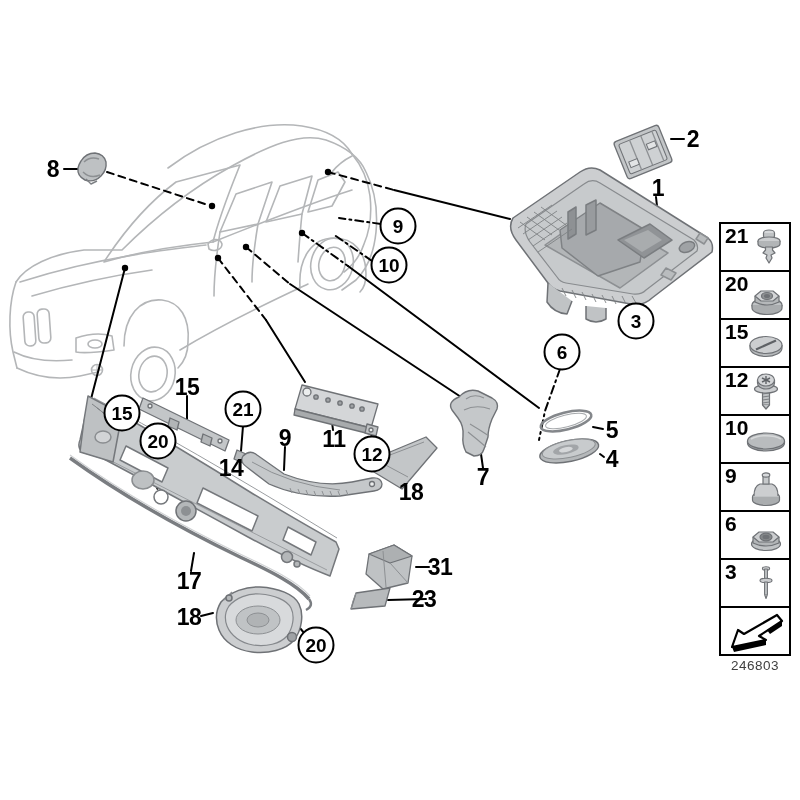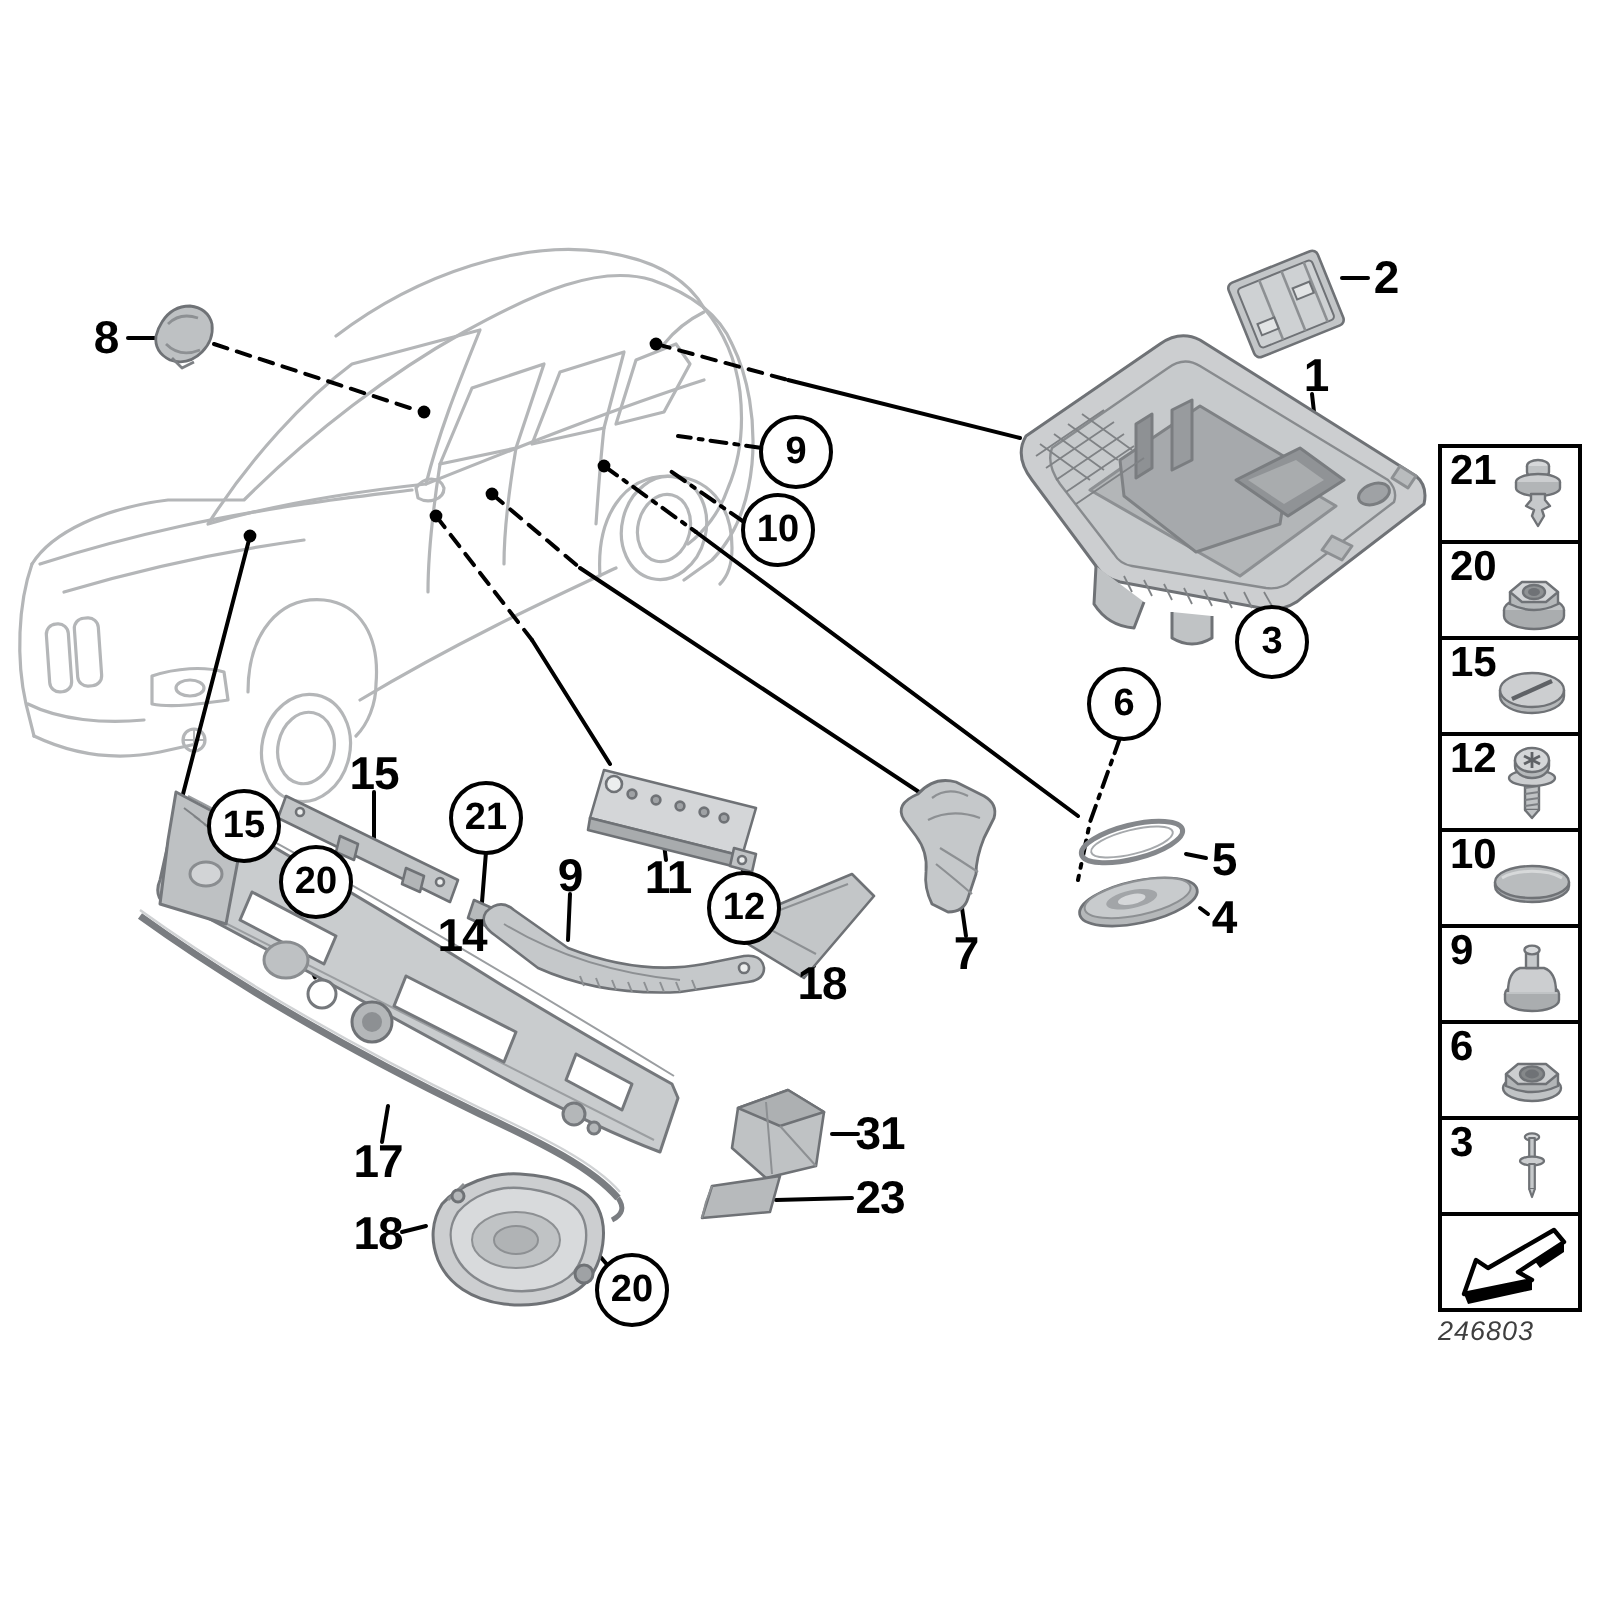--- a/index.html
+++ b/index.html
@@ -10,22 +10,22 @@
       color:#000;letter-spacing:-0.5px;white-space:nowrap;}
   .cl{position:absolute;transform:translate(-50%,-50%);width:33px;height:33px;
       border:2.5px solid #000;border-radius:50%;background:#fff;display:flex;
       align-items:center;justify-content:center;font-weight:700;font-size:19px;color:#000;}
   .sidebar{position:absolute;left:719px;top:222px;width:72px;}
   .cell{position:relative;height:50px;border:2px solid #000;margin-top:-2px;background:#fff;box-sizing:border-box;}
   .cell:first-child{margin-top:0;}
   .cell .num{position:absolute;left:4px;top:0px;font-weight:700;font-size:21px;color:#000;}
   .cell svg{position:absolute;right:0px;bottom:1px;}
   .arrowcell svg{position:absolute;left:4px;top:2px;}
-  .docnum{position:absolute;left:719px;top:658px;width:72px;
-          font-size:13.5px;color:#3f3f3f;letter-spacing:0.5px;font-style:italic;}
+  .docnum{position:absolute;left:719px;top:658px;width:72px;text-align:center;
+          font-size:13.5px;color:#3f3f3f;letter-spacing:0.5px;}
 </style>
 </head>
 <body>
 
 <div class="canvas">
 
 <svg class="art" width="800" height="800" viewBox="0 0 800 800">
 
   <g stroke="#b4b6b8" stroke-width="1.6" fill="none" stroke-linecap="round" stroke-linejoin="round">
     <path d="M16,282 C26,266 52,254 84,250 L122,250 C156,216 196,186 232,166 C268,146 300,132 326,140 C346,147 360,158 366,172 C374,188 378,210 376,232 C374,252 368,268 356,280 L342,290"></path>
@@ -251,21 +251,21 @@
 <div class="pl" style="left:231px;top:468px">14</div>
 <div class="pl" style="left:189px;top:581px">17</div>
 <div class="pl" style="left:189px;top:617px">18</div>
 <div class="pl" style="left:285px;top:438px">9</div>
 <div class="pl" style="left:334px;top:439px">11</div>
 <div class="pl" style="left:411px;top:492px">18</div>
 <div class="pl" style="left:483px;top:477px">7</div>
 <div class="pl" style="left:612px;top:430px">5</div>
 <div class="pl" style="left:612px;top:459px">4</div>
 <div class="pl" style="left:440px;top:567px">31</div>
-<div class="pl" style="left:440px;top:599px">23</div>
+<div class="pl" style="left:424px;top:599px">23</div>
 
 <div class="cl" style="left:398px;top:226px">
       <span>9</span>
     </div>
 <div class="cl" style="left:389px;top:265px">
       <span>10</span>
     </div>
 <div class="cl" style="left:636px;top:321px">
       <span>3</span>
     </div>

